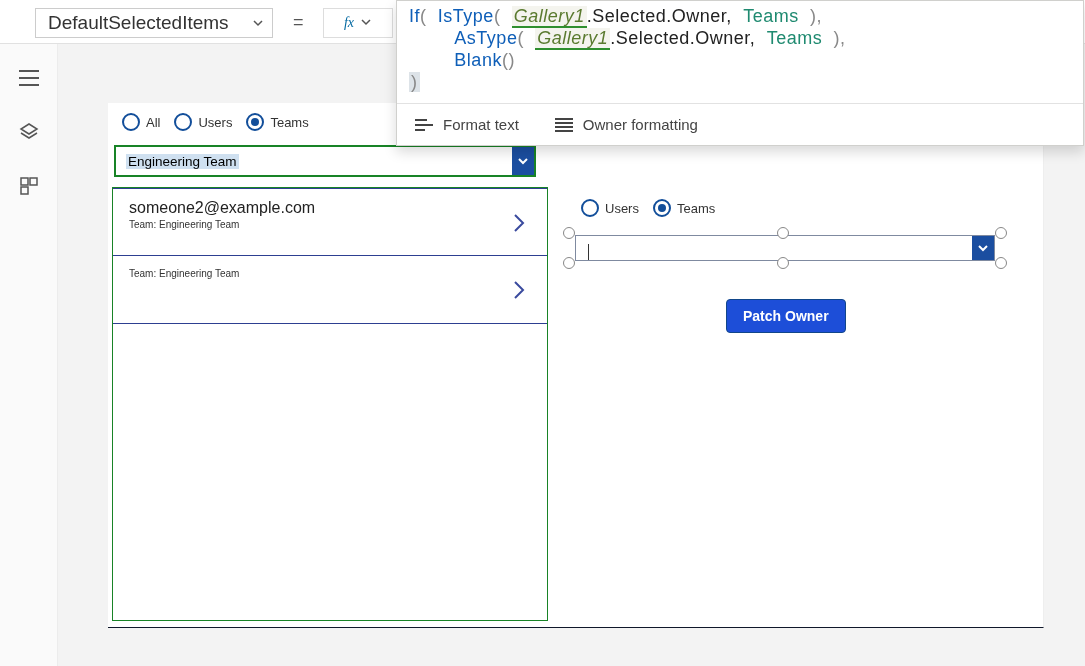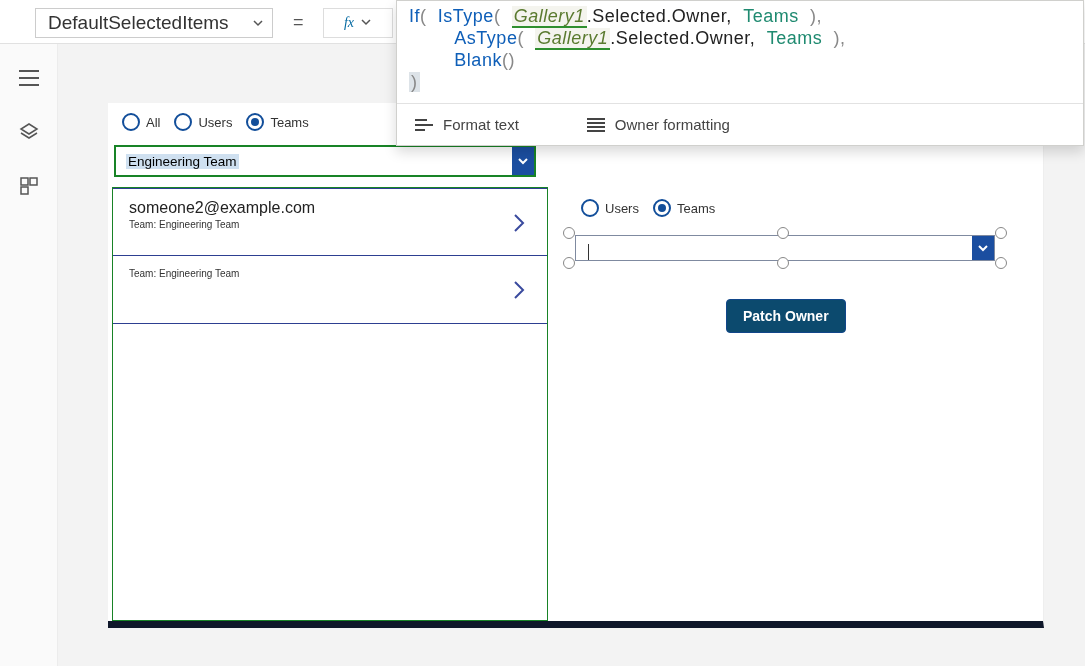--- a/index.html
+++ b/index.html
@@ -19,26 +19,26 @@
   .rail .ricon { width: 40px; height: 40px; margin-top: 14px; display: flex; align-items: center; justify-content: center; color: #555; font-size: 18px; }
 
   
   .formula-panel { position: absolute; left: 396px; top: 0; width: 688px; background: #fff; border: 1px solid #d0d0cd; box-shadow: 0 6px 12px rgba(0,0,0,.15); z-index: 50; }
   .formula-code { padding: 4px 12px 10px 12px; font-family: Consolas, monospace; font-size: 18px; letter-spacing: .5px; line-height: 22px; white-space: pre; color: #222; }
   .tk-kw { color: #0f5fb8; }
   .tk-fn { color: #0f5fb8; }
   .tk-type { color: #1f8a70; }
   .tk-gal { color: #5a7a2f; font-style: italic; background: #f4f4ee; border-bottom: 2px solid #2f8f2f; padding: 0 2px; }
   .tk-paren { color: #888; }
-  .formula-tools { height: 42px; border-top: 1px solid #e2e2e2; display: flex; align-items: center; padding-left: 18px; color: #333; font-size: 15px; gap: 32px; }
+  .formula-tools { height: 42px; border-top: 1px solid #e2e2e2; display: flex; align-items: center; padding-left: 18px; color: #333; font-size: 15px; }
   .ftool { display: flex; align-items: center; margin-right: 36px; color: #444; }
   .ftool svg { margin-right: 10px; }
 
   
-  .canvas { position: absolute; left: 108px; top: 103px; width: 936px; height: 525px; background: #fff; border-right: 1px solid #eee; border-bottom: 7px solid #0f172a; }
+  .canvas { position: absolute; left: 108px; top: 103px; width: 936px; height: 525px; background: #fff; border-right: 1px solid #eee; border-bottom: 1px solid #0f172a; }
 
   
   .radios-left { position: absolute; left: 14px; top: 10px; display: flex; align-items: center; }
   .radio { display: flex; align-items: center; margin-right: 14px; font-size: 13px; color: #333; }
   .rcircle { width: 18px; height: 18px; border: 2px solid #124e9a; border-radius: 50%; margin-right: 6px; display: flex; align-items: center; justify-content: center; }
   .rcircle.sel::after { content: ""; width: 8px; height: 8px; background: #124e9a; border-radius: 50%; }
   .radios-right { position: absolute; left: 473px; top: 96px; display: flex; align-items: center; }
 
   
   .combo-left { position: absolute; left: 6px; top: 42px; width: 422px; height: 32px; border: 2px solid #188326; background: #fff; display: flex; align-items: center; }
@@ -61,21 +61,21 @@
   .handle { position: absolute; width: 12px; height: 12px; border: 1px solid #888; background: #fff; border-radius: 50%; }
   .hand-tl { left: -4px; top: -2px; }
   .hand-tr { right: -8px; top: -2px; }
   .hand-bl { left: -4px; bottom: -6px; }
   .hand-br { right: -8px; bottom: -6px; }
   .hand-tm { left: 50%; margin-left: -6px; top: -2px; }
   .hand-bm { left: 50%; margin-left: -6px; bottom: -6px; }
   .caret-inside { position:absolute; left:12px; top:8px; width:1px; height:16px; background:#333; }
 
   
-  .patch-btn { position: absolute; left: 618px; top: 196px; background: #0c4a6e; color: #fff; font-weight: 600; font-size: 14px; padding: 8px 16px; border-radius: 4px; border: 1px solid #11468a; }
+  .patch-btn { position: absolute; left: 618px; top: 196px; background: #1d4ed8; color: #fff; font-weight: 600; font-size: 14px; padding: 8px 16px; border-radius: 4px; border: 1px solid #11468a; }
 
   .chev-svg { width: 12px; height: 12px; }
 </style>
 </head>
 <body>
 
 <div class="topbar">
   <div class="prop-dd">
     <span>DefaultSelectedItems</span>
     <span class="chev">

